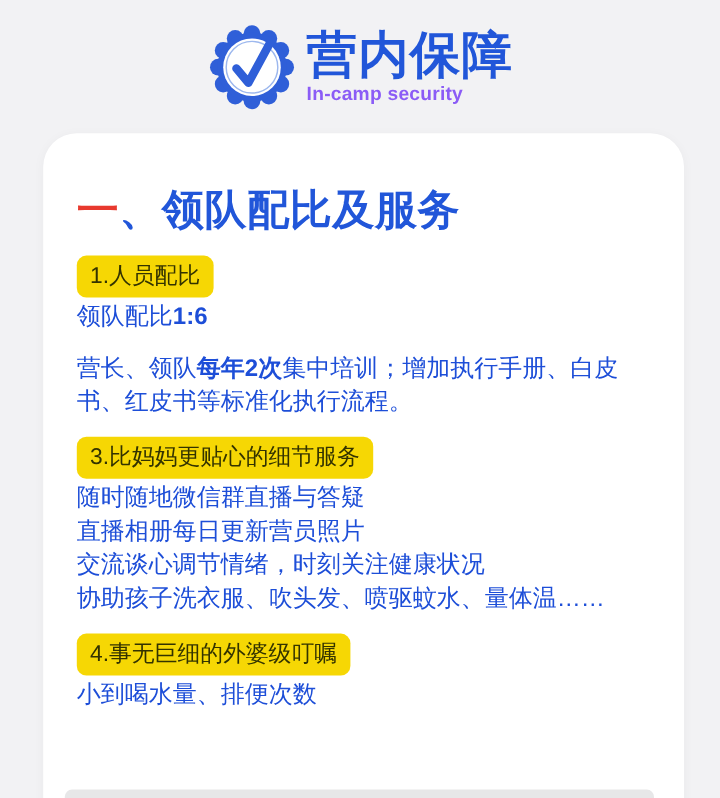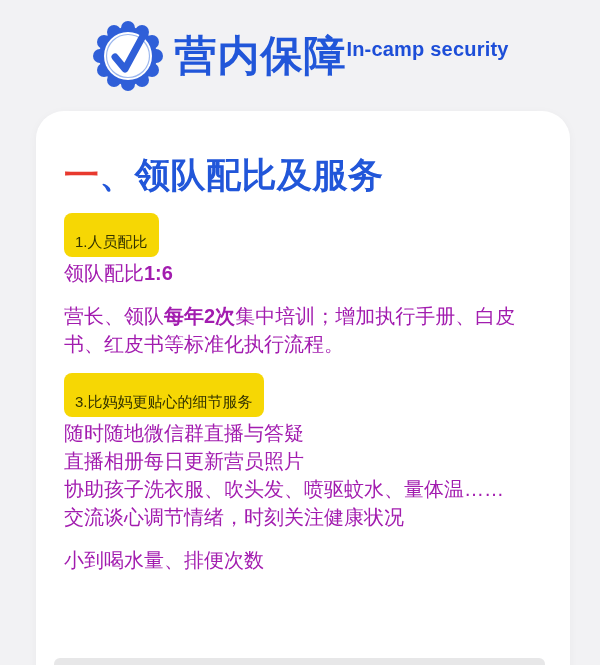--- a/index.html
+++ b/index.html
@@ -26,32 +26,33 @@
     padding-top: 2px;
     box-sizing: border-box;
   }
   .seal {
     width: 74px;
     height: 74px;
     flex: 0 0 auto;
   }
   .header-text {
     display: flex;
+    flex-direction: column;
     line-height: 1;
   }
   .title-cn {
     font-size: 42px;
     font-weight: 700;
     color: #2156d9;
     letter-spacing: 1px;
   }
   .title-en {
-    font-size: 20px;
+    font-size: 16px;
     font-weight: 700;
-    color: #1d4ed8;
+    color: #8b5cf6;
     margin-top: 4px;
     letter-spacing: 0.2px;
   }
   
   .card {
     position: absolute;
     left: 36px;
     top: 111px;
     width: 534px;
     height: 600px;
@@ -69,31 +70,31 @@
     letter-spacing: 0.5px;
   }
   .section-title .num { color: #e8392e; }
   .section-title .rest { color: #2156d9; }
 
   .group { margin-bottom: 15px; }
   .badge {
     display: inline-block;
     background: #f6d704;
     color: #333300;
-    font-size: 15px;
+    font-size: 19px;
     font-weight: 400;
-    padding: 20px 11px 5px 11px;
+    padding: 4px 11px 5px 11px;
     border-radius: 8px;
     margin-bottom: 2px;
   }
   .line {
     margin: 0;
     font-size: 20px;
     line-height: 28px;
-    color: #a21caf;
+    color: #1d4ed8;
   }
   .line .b { font-weight: 700; }
 
   .bottom-bar {
     position: absolute;
     left: 18px;
     top: 547px;
     width: 491px;
     height: 20px;
     background: #e7e7e8;
@@ -133,20 +134,20 @@
   </div>
 
   <div class="card">
     <div class="section-title">
       <span class="num">一</span><span class="rest">、领队配比及服务</span>
     </div>
 
     <div>
         <div class="group"><div class="badge">1.人员配比</div><p class="line"><span>领队配比</span><span class="b">1:6</span></p></div>
         <div class="group"><p class="line"><span>营长、领队</span><span class="b">每年2次</span><span>集中培训；增加执行手册、白皮书、红皮书等标准化执行流程。</span></p></div>
-        <div class="group"><div class="badge">3.比妈妈更贴心的细节服务</div><p class="line"><span>随时随地微信群直播与答疑</span></p><p class="line"><span>直播相册每日更新营员照片</span></p><p class="line"><span>协助孩子洗衣服、吹头发、喷驱蚊水、量体温……</span></p><p class="line"><span>交流谈心调节情绪，时刻关注健康状况</span></p></div>
-        <div class="group"><p class="line"><span>小到喝水量、排便次数</span></p></div>
+        <div class="group"><div class="badge">3.比妈妈更贴心的细节服务</div><p class="line"><span>随时随地微信群直播与答疑</span></p><p class="line"><span>直播相册每日更新营员照片</span></p><p class="line"><span>交流谈心调节情绪，时刻关注健康状况</span></p><p class="line"><span>协助孩子洗衣服、吹头发、喷驱蚊水、量体温……</span></p></div>
+        <div class="group"><div class="badge">4.事无巨细的外婆级叮嘱</div><p class="line"><span>小到喝水量、排便次数</span></p></div>
       </div>
 
     <div class="bottom-bar"></div>
   </div>
 
 </div>
 
 </body></html>

